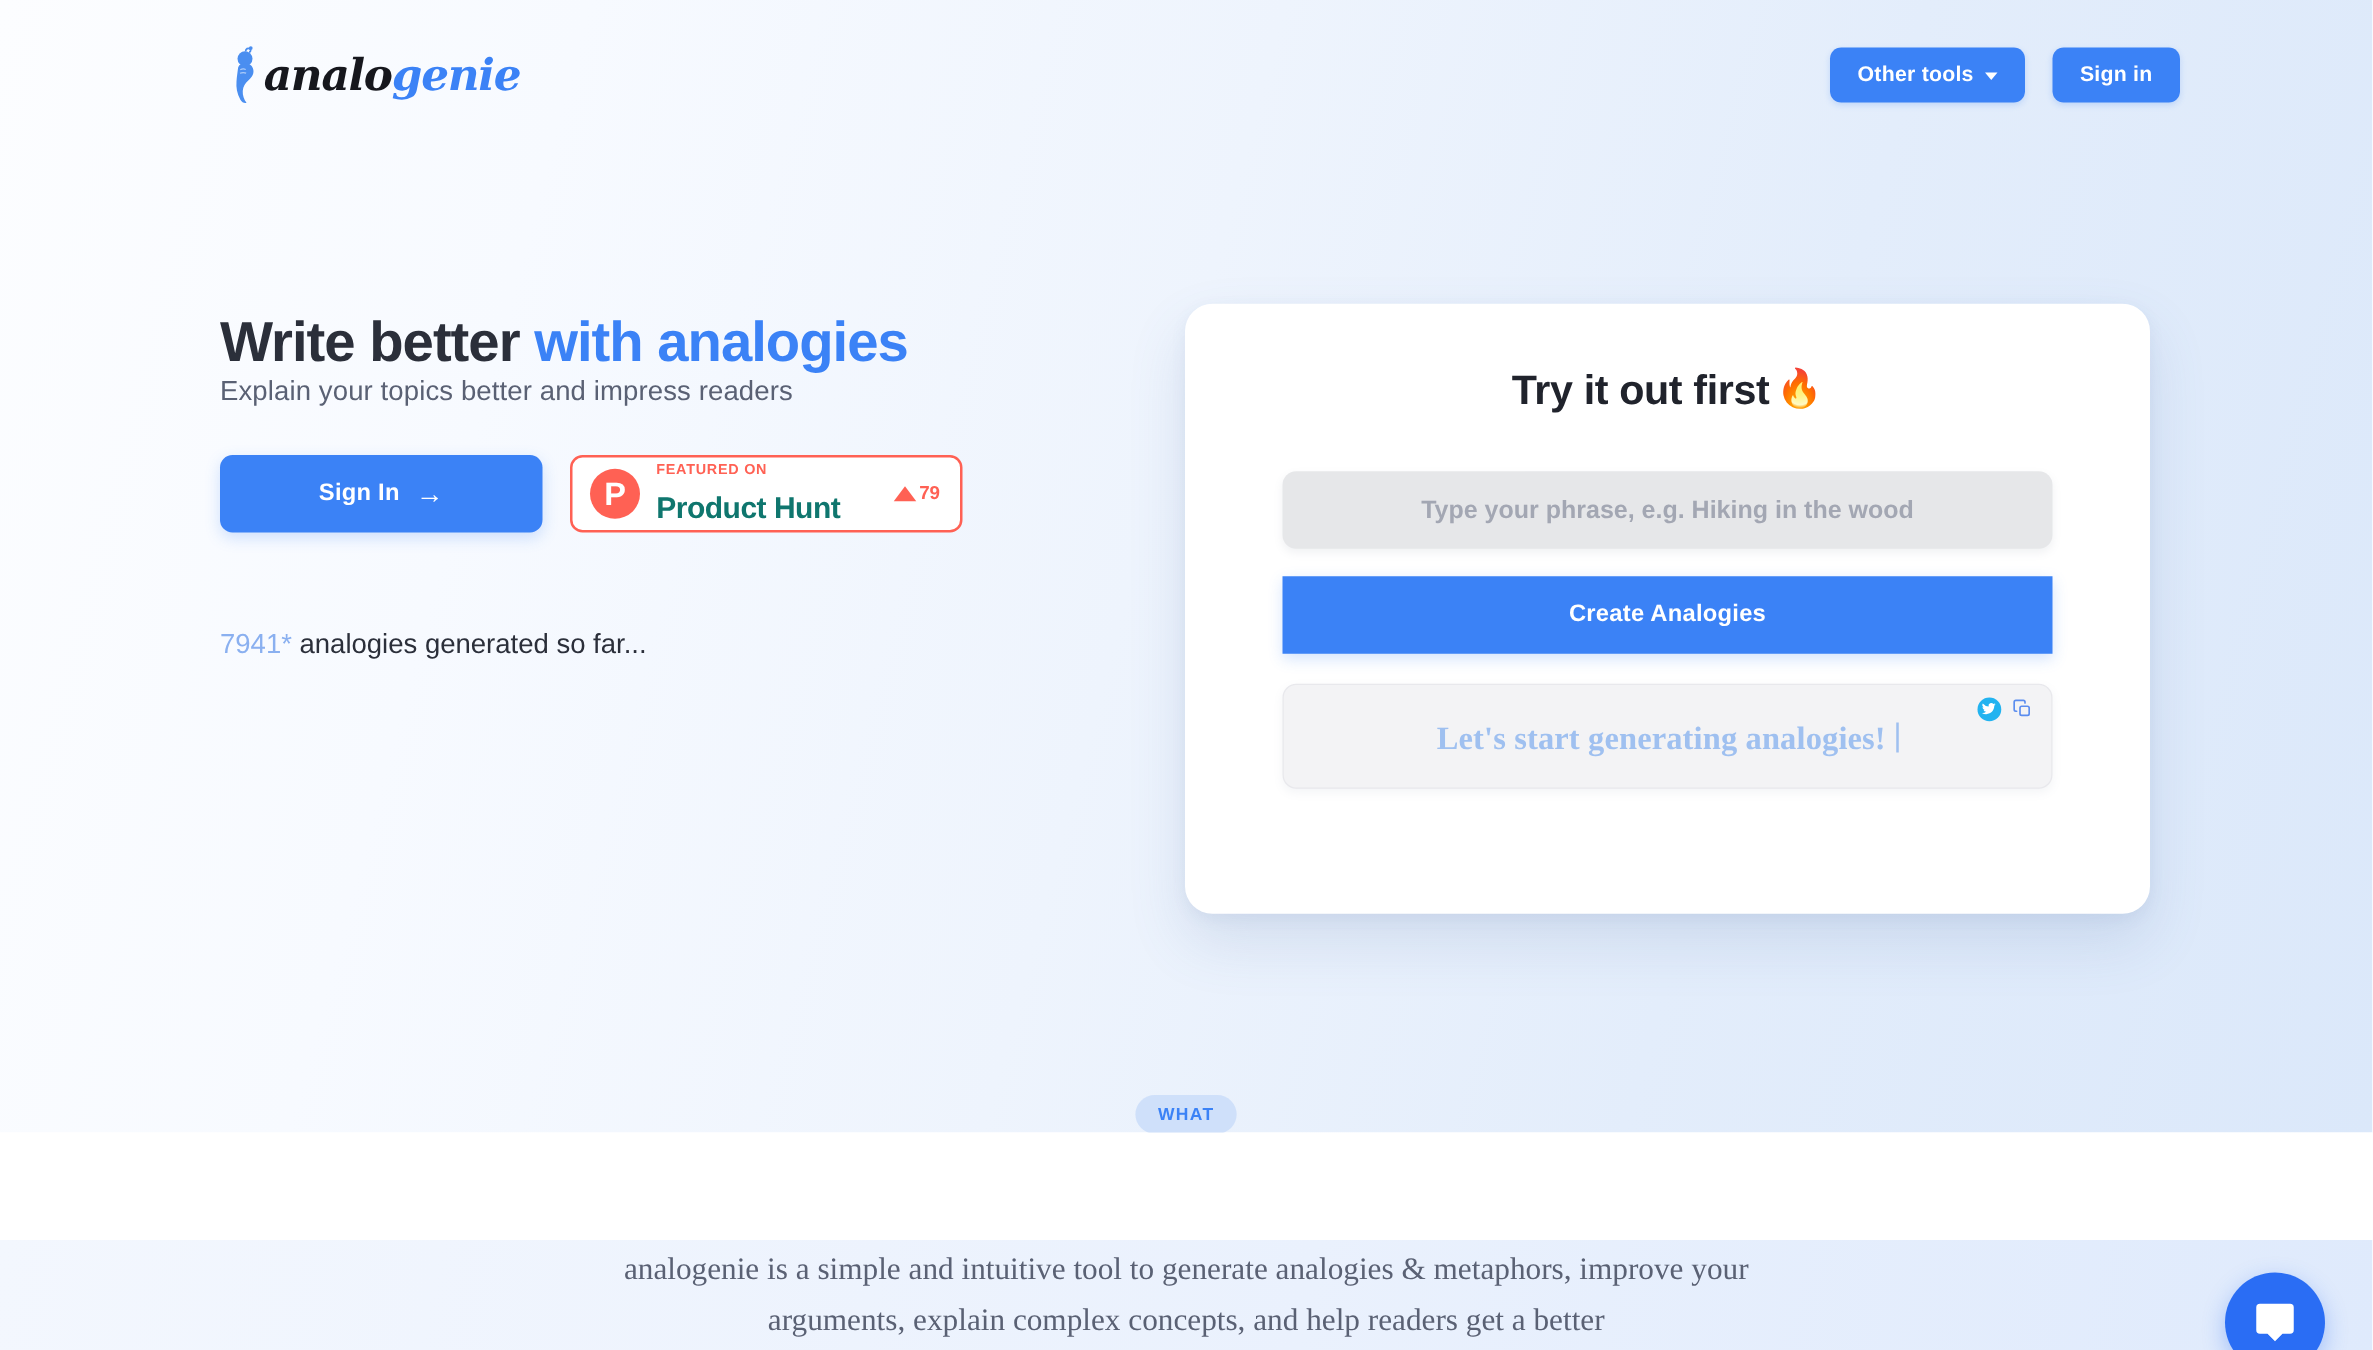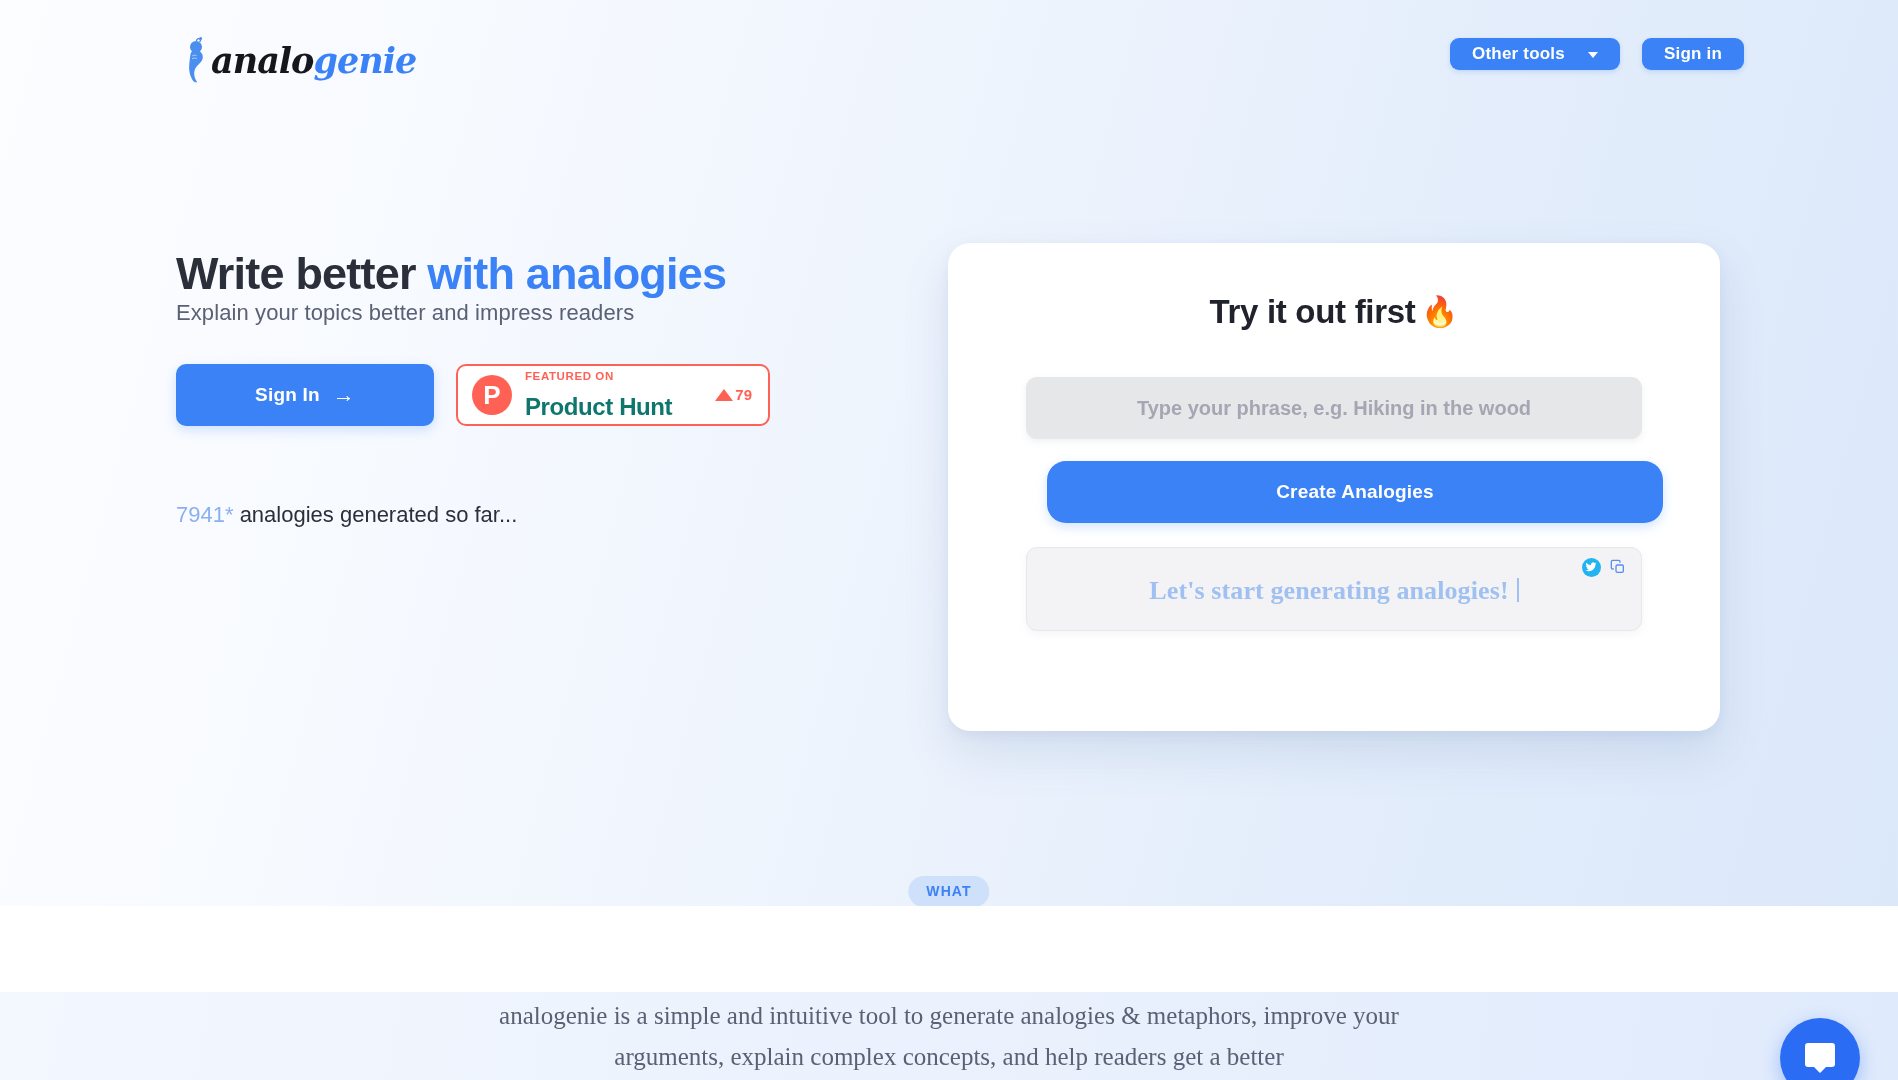--- a/index.html
+++ b/index.html
@@ -81,25 +81,25 @@
   .nav-btn {
     background: #3b82f6;
     color: #ffffff;
     border: none;
     border-radius: 9px;
     font-family: "Liberation Sans", sans-serif;
     font-size: 17px;
     font-weight: 700;
     letter-spacing: 0.2px;
     padding: 0 22px;
-    height: 32px;
+    height: 44px;
     display: flex;
     align-items: center;
     justify-content: flex-start;
-    gap: 23px;
+    gap: 9px;
     cursor: pointer;
     box-shadow: 0 2px 5px rgba(59,130,246,0.22);
     white-space: nowrap;
   }
   .caret {
     width: 0; height: 0;
     border-left: 5px solid transparent;
     border-right: 5px solid transparent;
     border-top: 6px solid #ffffff;
     display: block;
@@ -282,28 +282,27 @@
   }
   .phrase-input::placeholder { color: #a3a7b3; font-weight: 600; }
 
   .create-btn {
     margin-top: 22px;
     width: 100%;
     height: 62px;
     background: #3b82f6;
     color: #ffffff;
     border: none;
-    border-radius: 19px;
+    border-radius: 0;
     font-family: "Liberation Sans", sans-serif;
     font-size: 19px;
     font-weight: 700;
     letter-spacing: 0.2px;
     cursor: pointer;
     box-shadow: 0 4px 11px rgba(59,130,246,0.22);
-    margin-left: 21px;
   }
 
   .output-box {
     margin-top: 24px;
     width: 100%;
     min-height: 84px;
     background: #f3f3f5;
     border: 1px solid #e8e8ec;
     border-radius: 11px;
     position: relative;

